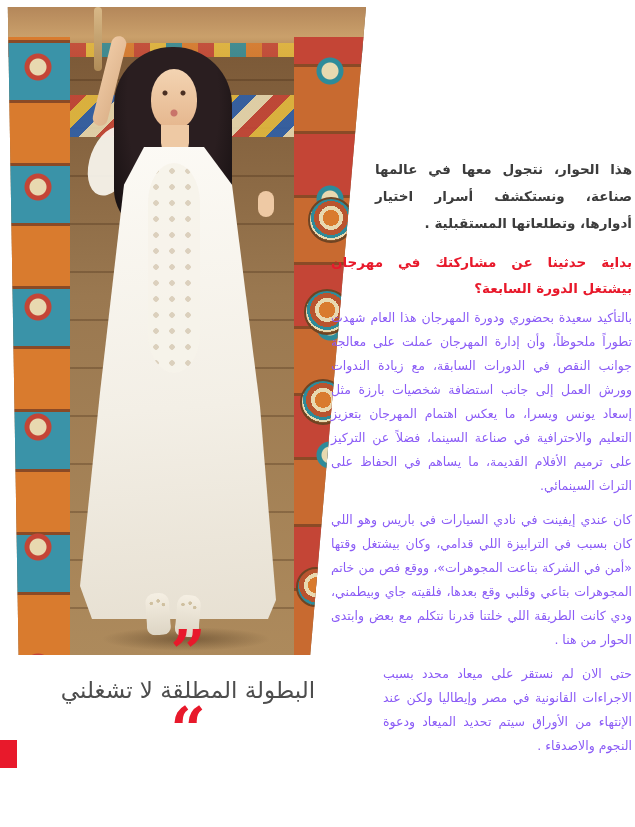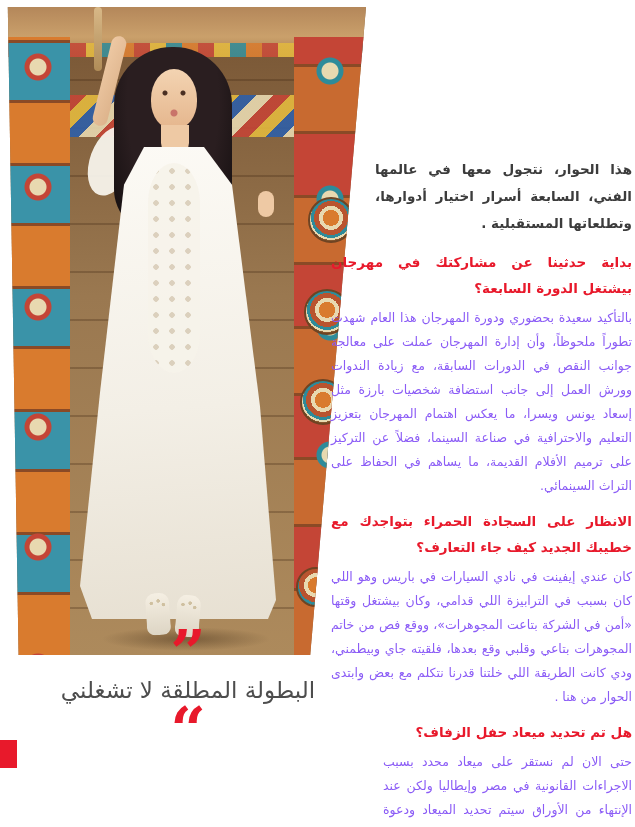--- a/index.html
+++ b/index.html
@@ -120,29 +120,27 @@
   <div class="neck"></div>
   <div class="dress"></div>
   <div class="lace"></div>
   <div class="hand"></div>
   <div class="floor-shadow"></div>
   <div class="shoe s1"></div>
   <div class="shoe s2"></div>
 </figure>
 
 <main class="text-col">
-  <p class="intro">هذا الحوار، نتجول معها في عالمها الفني، السابعة أسرار اختيار أدوارها، وتطلعاتها المستقبلية .</p>
+  <p class="intro">هذا الحوار، نتجول معها في عالمها صناعة، ونستكشف أسرار اختيار أدوارها، وتطلعاتها المستقبلية .</p>
 
   <h3 class="q">بداية حدثينا عن مشاركتك في مهرجان بيشتغل الدورة السابعة؟</h3>
   <p class="a">بالتأكيد سعيدة بحضوري ودورة المهرجان هذا العام شهدت تطوراً ملحوظاً، وأن إدارة المهرجان عملت على معالجة جوانب النقص في الدورات السابقة، مع زيادة الندوات وورش العمل إلى جانب استضافة شخصيات بارزة مثل إسعاد يونس ويسرا، ما يعكس اهتمام المهرجان بتعزيز التعليم والاحترافية في صناعة السينما، فضلاً عن التركيز على ترميم الأفلام القديمة، ما يساهم في الحفاظ على التراث السينمائي.</p>
 
-  <h3 class="q">الانظار على السجادة الحمراء بتواجدك مع خطيبك الجديد كيف جاء التعارف؟</h3>
   <p class="a">كان عندي إيفينت في نادي السيارات في باريس وهو اللي كان بسبب في الترابيزة اللي قدامي، وكان بيشتغل وقتها «أمن في الشركة بتاعت المجوهرات»، ووقع فص من خاتم المجوهرات بتاعي وقلبي وقع بعدها، فلقيته جاي وبيطمني، ودي كانت الطريقة اللي خلتنا قدرنا نتكلم مع بعض وابتدى الحوار من هنا .</p>
 
-  <h3 class="q">هل تم تحديد ميعاد حفل الزفاف؟</h3>
   <p class="a narrow">حتى الان لم نستقر على ميعاد محدد بسبب الاجراءات القانونية في مصر وإيطاليا ولكن عند الإنتهاء من الأوراق سيتم تحديد الميعاد ودعوة النجوم والاصدقاء .</p>
 
 </main>
 
 <aside class="pullquote">
   <span class="pq-mark close">”</span>
   <div class="pq-text">البطولة المطلقة لا تشغلني</div>
   <span class="pq-mark open">“</span>
 </aside>
 

